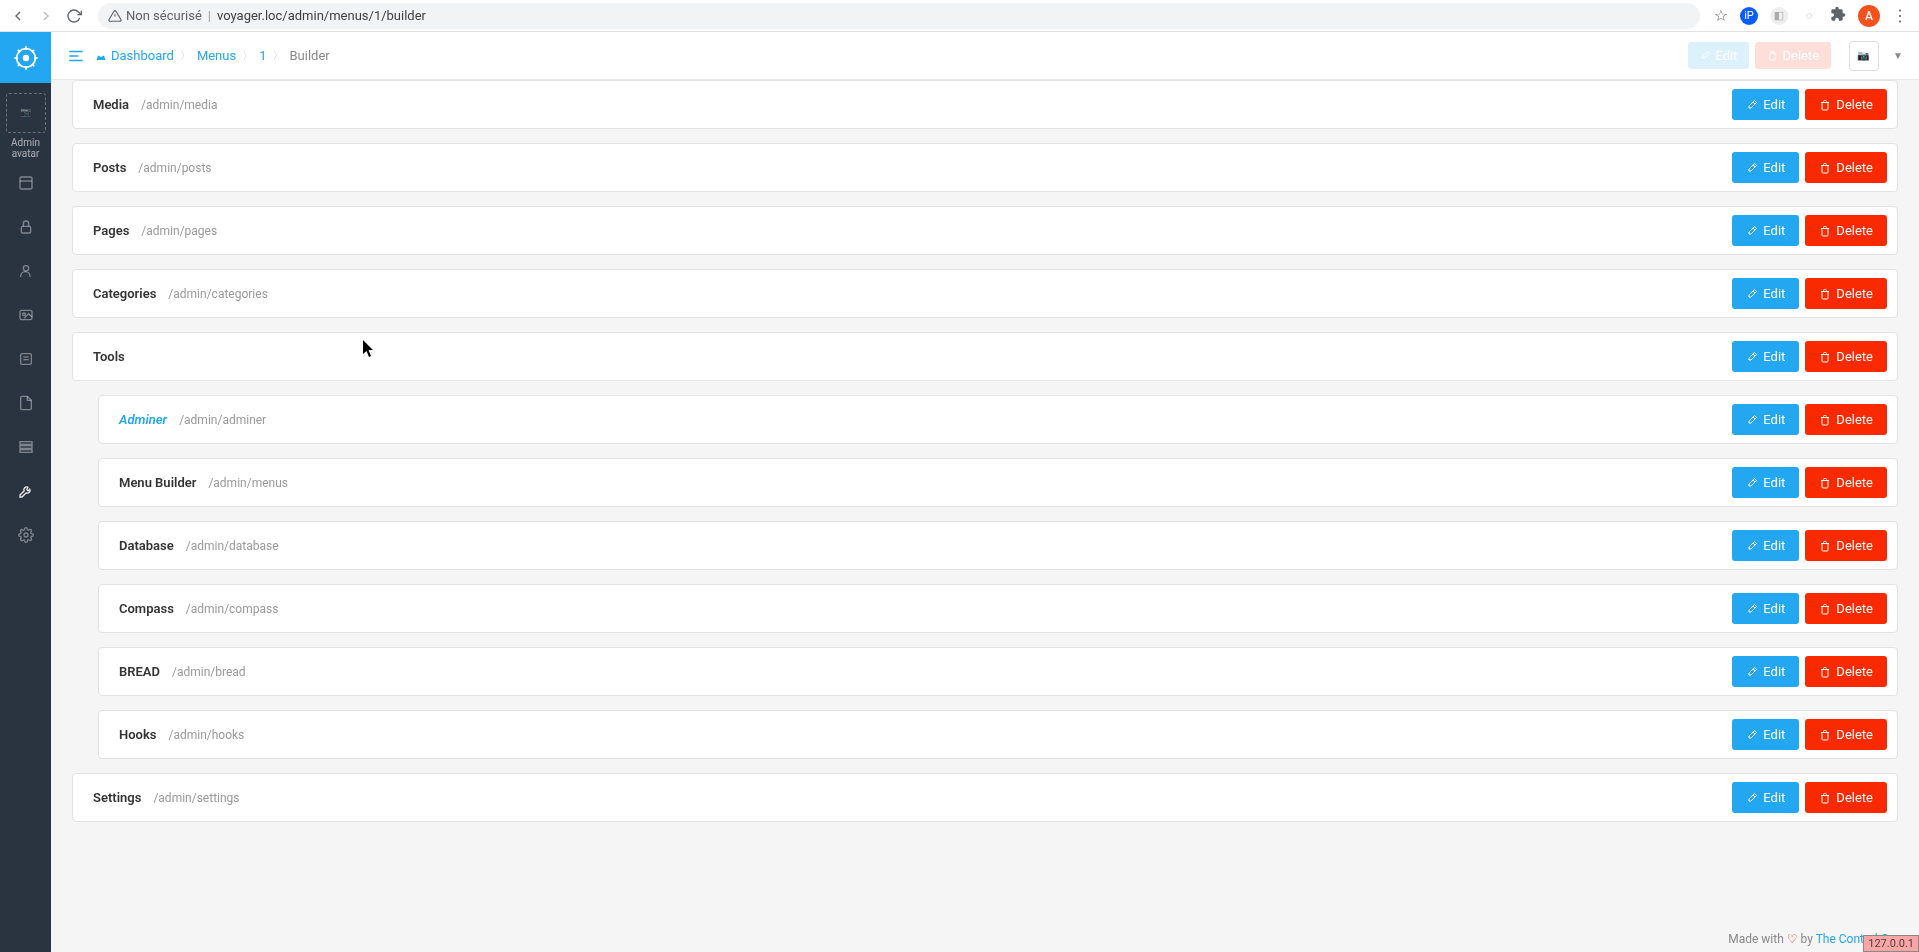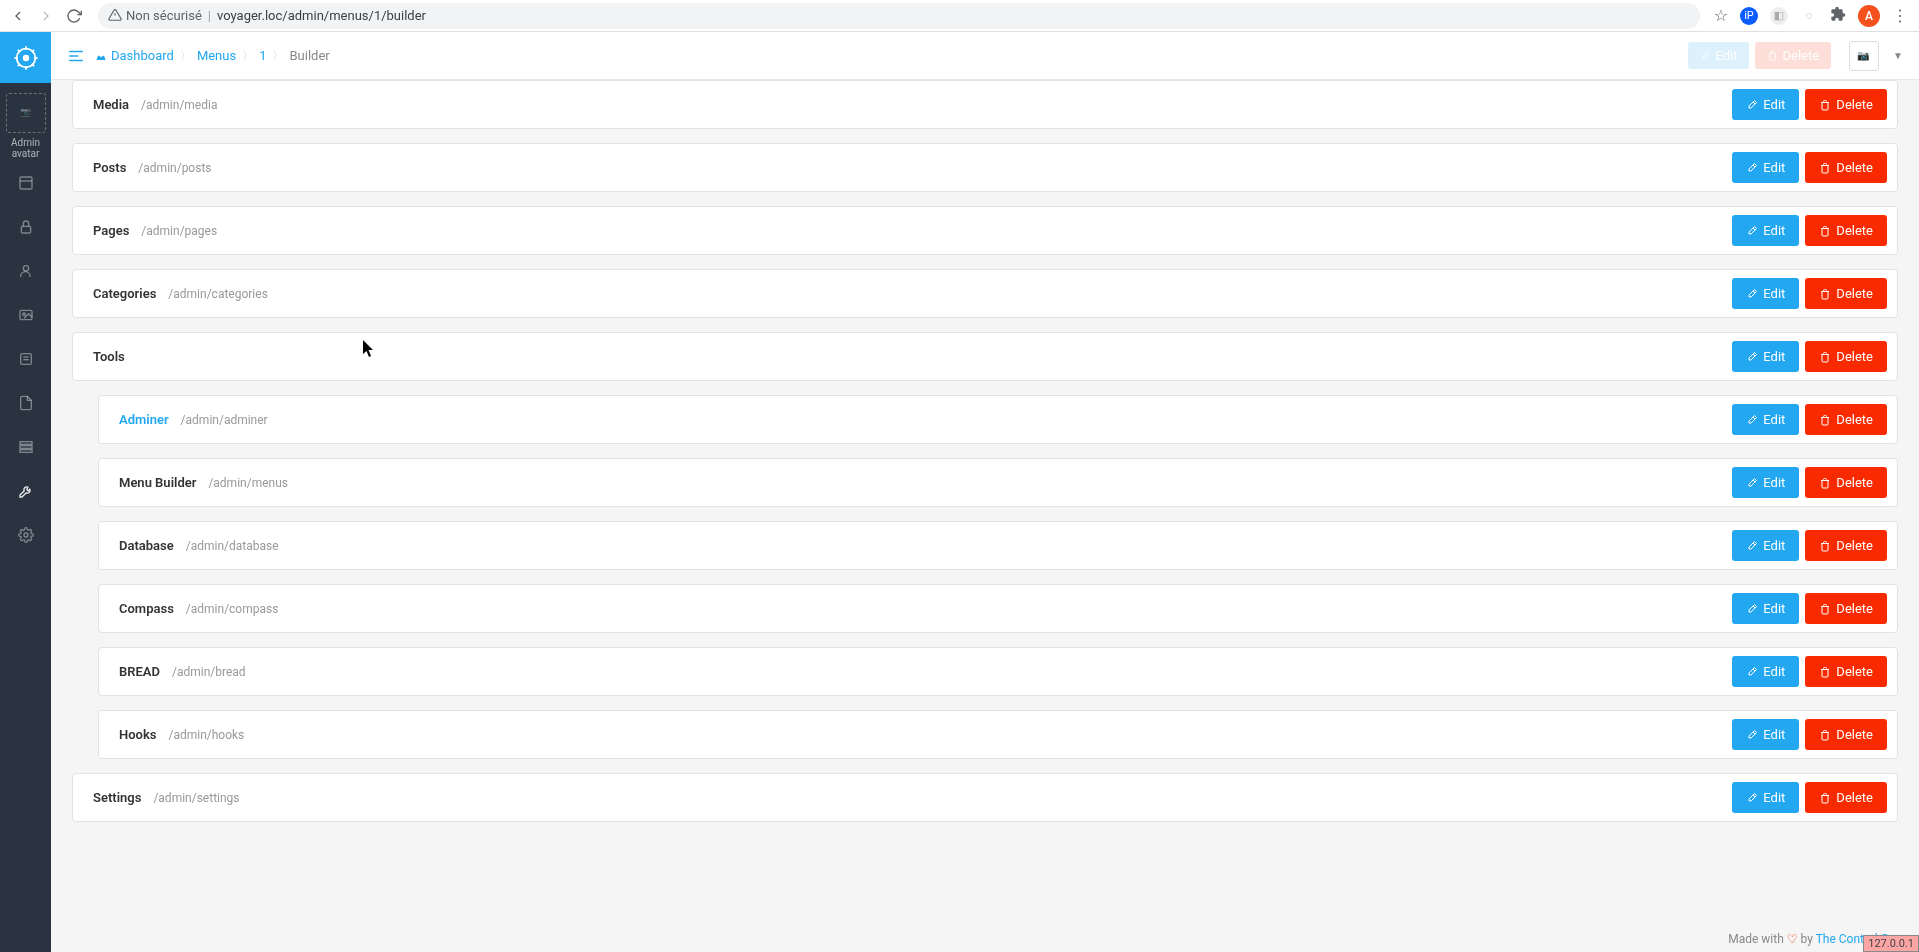--- a/index.html
+++ b/index.html
@@ -3,21 +3,21 @@
 <meta charset="utf-8">
 <style>
 * { margin: 0; padding: 0; box-sizing: border-box; font-family: -apple-system, BlinkMacSystemFont, "Segoe UI", Roboto, sans-serif; }
 body { background: #f5f5f5; overflow: hidden; }
 
 
 .browser-bar { height: 32px; background: #fff; border-bottom: 1px solid #e0e0e0; display: flex; align-items: center; padding: 0 8px; gap: 8px; }
 .nav-icon { width: 20px; height: 20px; display: flex; align-items: center; justify-content: center; color: #5f6368; cursor: pointer; }
 .nav-icon.disabled { color: #bdbdbd; }
 .url-bar { flex: 1; display: flex; align-items: center; background: #f1f3f4; border-radius: 14px; height: 26px; padding: 0 10px; gap: 6px; font-size: 13px; color: #5f6368; margin: 0 6px; }
-.url-bar .secure { display: flex; align-items: flex-start; gap: 4px; }
+.url-bar .secure { display: flex; align-items: center; gap: 4px; }
 .url-bar .sep { color: #9e9e9e; }
 .url-text { color: #3c4043; }
 .ext-icons { display: flex; align-items: center; gap: 12px; padding-right: 4px; }
 .ext-icon { width: 18px; height: 18px; border-radius: 50%; display: flex; align-items: center; justify-content: center; font-size: 11px; }
 .avatar-icon { width: 22px; height: 22px; border-radius: 50%; background: #f4511e; color: #fff; display: flex; align-items: center; justify-content: center; font-size: 12px; font-weight: 500; }
 .star { color: #5f6368; font-size: 16px; }
 .puzzle { color: #5f6368; }
 .dots { color: #5f6368; font-size: 16px; letter-spacing: -1px; }
 
 
@@ -46,21 +46,21 @@
 .ghost-del { background: #fa2a00; color: #fff; }
 .user-box { width: 30px; height: 30px; border: 1px solid #ddd; border-radius: 3px; margin-left: 8px; display:flex; align-items:center; justify-content:center; color:#999; font-size:10px;}
 .caret-down { color: #888; margin-left: 4px; font-size: 10px; }
 
 
 .content { flex: 1; overflow-y: auto; padding: 0 21px 20px; position: relative; }
 .menu-list { margin-top: 0; }
 .menu-item { background: #fff; border: 1px solid #e2e2e2; border-radius: 4px; margin-bottom: 14px; display: flex; align-items: center; padding: 8px 10px 8px 20px; min-height: 44px; }
 .menu-item.nested { margin-left: 26px; }
 .item-label { font-weight: 600; color: #333; font-size: 13px; }
-.item-label.link { color: #22a7f0; }
+.item-label.link { color: #22a7f0; font-style: italic; }
 .item-url { color: #999; font-size: 12px; margin-left: 12px; }
 .item-spacer { flex: 1; }
 .btn { border: none; padding: 8px 14px; border-radius: 3px; color: #fff; font-size: 13px; cursor: pointer; display: flex; align-items: center; gap: 5px; margin-left: 6px; }
 .btn-edit { background: #22a7f0; }
 .btn-del { background: #fa2a00; }
 
 
 .footer { position: fixed; bottom: 6px; right: 6px; font-size: 12px; color: #888; text-align: right; }
 .footer a { color: #22a7f0; text-decoration: none; }
 .ip-box { border: 1px solid #888; background:#fca5a5; padding: 1px 4px; font-size: 11px; color: #444; position: fixed; bottom: 0; right: 0; }

